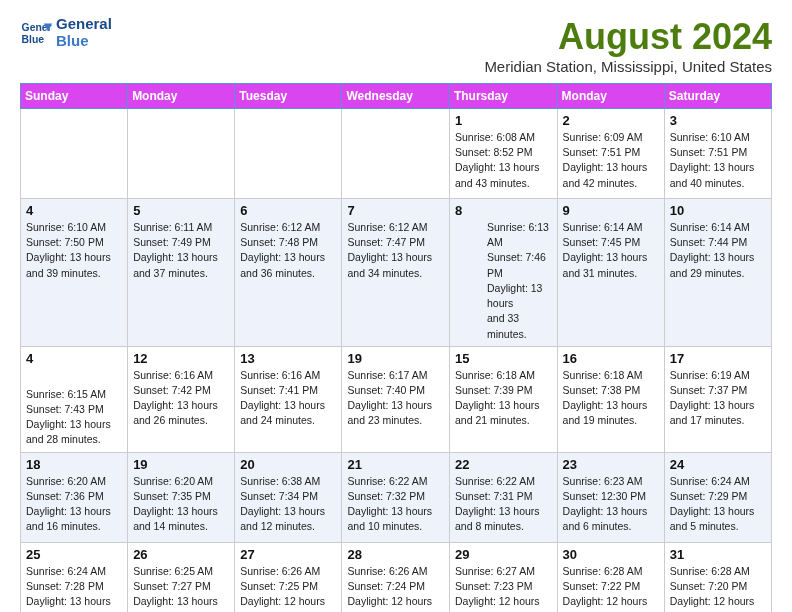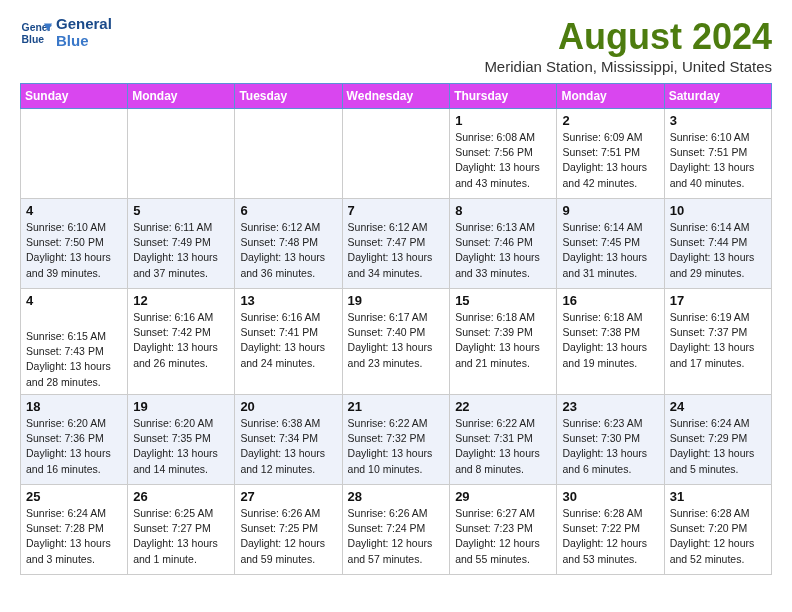--- a/index.html
+++ b/index.html
@@ -121,21 +121,21 @@
   </thead>
   <tbody id="calendar-body">
   <tr>
         <td class="empty-cell" style="background: rgb(255, 255, 255);"></td>
         <td class="empty-cell" style="background: rgb(255, 255, 255);"></td>
         <td class="empty-cell" style="background: rgb(255, 255, 255);"></td>
         <td class="empty-cell" style="background: rgb(255, 255, 255);"></td>
         <td>
           <div class="day-num">1</div>
           <div class="day-info" style="white-space: pre-line;">Sunrise: 6:08 AM
-Sunset: 7:56 PM
+Sunset: 8:52 PM
 Daylight: 13 hours
 and 43 minutes.</div>
         </td>
         <td>
           <div class="day-num">2</div>
           <div class="day-info" style="white-space: pre-line;">Sunrise: 6:09 AM
 Sunset: 7:51 PM
 Daylight: 13 hours
 and 42 minutes.</div>
         </td>
@@ -171,21 +171,21 @@
         </td>
         <td>
           <div class="day-num">7</div>
           <div class="day-info" style="white-space: pre-line;">Sunrise: 6:12 AM
 Sunset: 7:47 PM
 Daylight: 13 hours
 and 34 minutes.</div>
         </td>
         <td>
           <div class="day-num">8</div>
-          <div class="day-info" style="white-space: pre-line;">Sunrise: 6:13 AM
+          <div class="day-info" style="white-space: pre-line; margin-left: 32px;">Sunrise: 6:13 AM
 Sunset: 7:46 PM
 Daylight: 13 hours
 and 33 minutes.</div>
         </td>
         <td>
           <div class="day-num">9</div>
           <div class="day-info" style="white-space: pre-line;">Sunrise: 6:14 AM
 Sunset: 7:45 PM
 Daylight: 13 hours
 and 31 minutes.</div>
@@ -281,21 +281,21 @@
         <td>
           <div class="day-num">22</div>
           <div class="day-info" style="white-space: pre-line;">Sunrise: 6:22 AM
 Sunset: 7:31 PM
 Daylight: 13 hours
 and 8 minutes.</div>
         </td>
         <td>
           <div class="day-num">23</div>
           <div class="day-info" style="white-space: pre-line;">Sunrise: 6:23 AM
-Sunset: 7:30 PM
+Sunset: 12:30 PM
 Daylight: 13 hours
 and 6 minutes.</div>
         </td>
         <td>
           <div class="day-num">24</div>
           <div class="day-info" style="white-space: pre-line;">Sunrise: 6:24 AM
 Sunset: 7:29 PM
 Daylight: 13 hours
 and 5 minutes.</div>
         </td>

